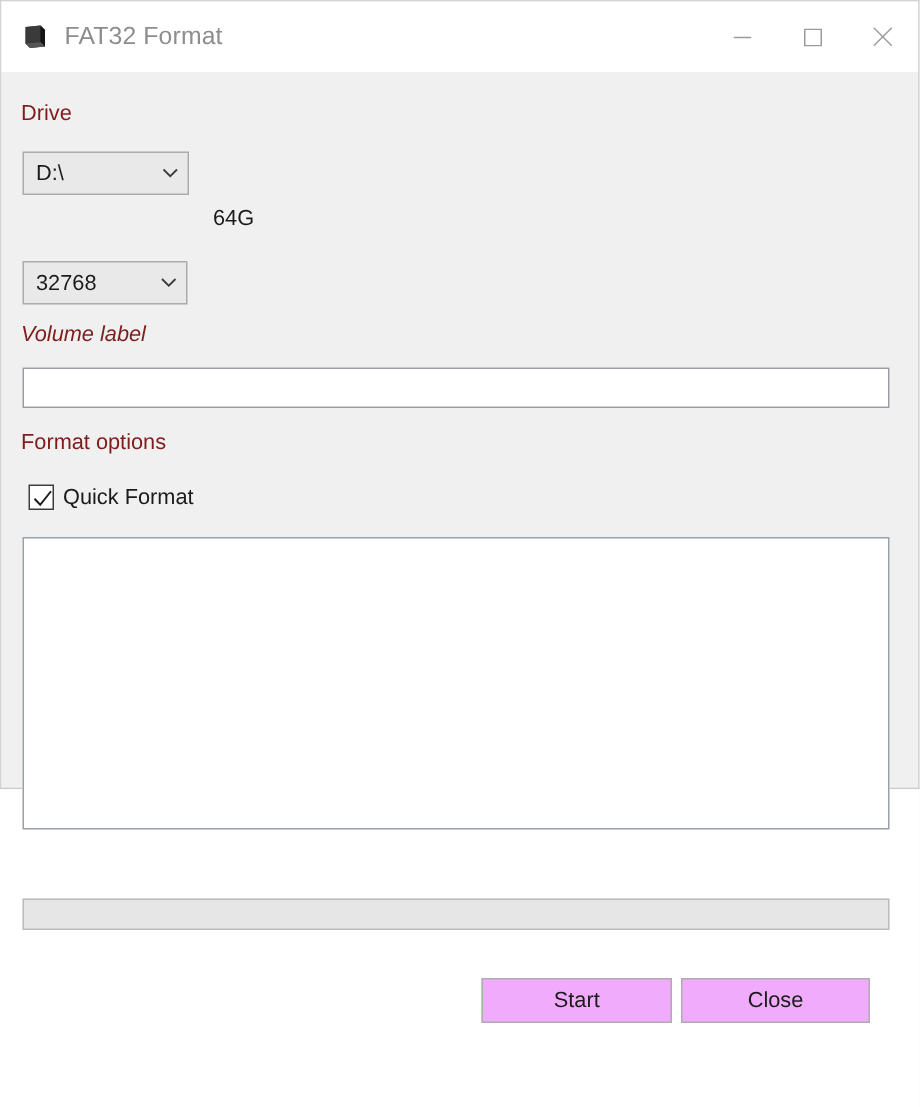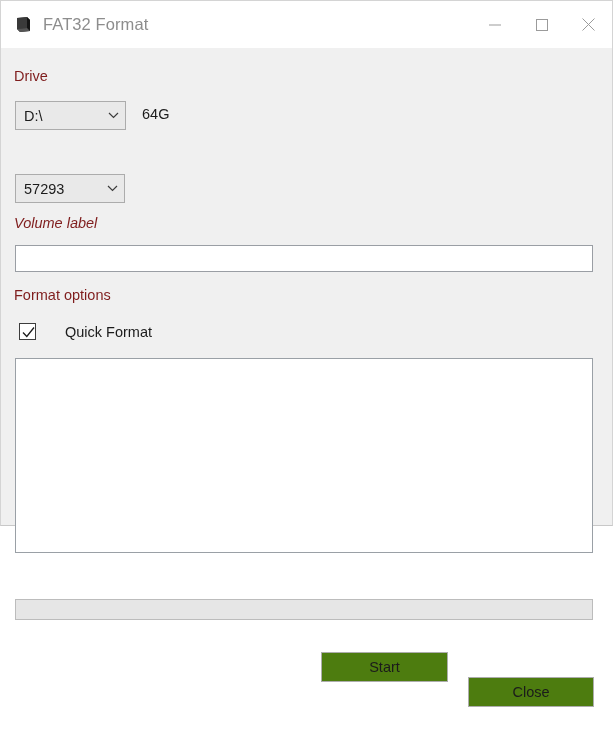--- a/index.html
+++ b/index.html
@@ -108,20 +108,21 @@
     align-items: center;
     justify-content: center;
     flex: 0 0 auto;
   }
 
   .side-text {
     position: absolute;
     font-size: 14.5px;
     color: #1b1b1b;
     white-space: nowrap;
+    margin-top: 32px;
   }
 
   
   .textinput {
     position: absolute;
     box-sizing: border-box;
     background: #ffffff;
     border: 1px solid #9a9ea4;
     font-family: "Liberation Sans", sans-serif;
     font-size: 14.5px;
@@ -182,21 +183,21 @@
   .progress .bar {
     height: 100%;
     background: #06b025;
     width: 0%;
   }
 
   
   .pushbtn {
     position: absolute;
     box-sizing: border-box;
-    background: #4d7c0f;
+    background: #f0abfc;
     border: 1px solid #adadad;
     font-family: "Liberation Sans", sans-serif;
     font-size: 14.5px;
     color: #1b1b1b;
     display: flex;
     align-items: center;
     justify-content: center;
     cursor: default;
     padding: 0;
   }
@@ -254,47 +255,47 @@
         <svg width="11" height="7" viewBox="0 0 11 7">
           <polyline points="1,1 5.5,5.5 10,1" fill="none" stroke="#3c3c3c" stroke-width="1.2"></polyline>
         </svg>
       </span>
     </div>
 
     <div class="side-text" style="left:141px; top:58px;">64G</div>
 
 
     <div class="combo" style="left:14px; top:126px; width:110px;">
-      <span class="val">57293</span>
+      <span class="val">32768</span>
       <span class="chev">
         <svg width="11" height="7" viewBox="0 0 11 7">
           <polyline points="1,1 5.5,5.5 10,1" fill="none" stroke="#3c3c3c" stroke-width="1.2"></polyline>
         </svg>
       </span>
     </div>
 
     <div class="field-label" style="left:13px; top:167px;font-style:italic;">Volume label</div>
 
     <input class="textinput" style="left: 14px; top: 197px; width: 578px; height: 27px;" type="text" placeholder="">
 
     <div class="field-label" style="left:13px; top:239px;text-align:center;">Format options</div>
 
-    <div class="checkrow" style="left:18px; top:275px;gap:23px;">
+    <div class="checkrow" style="left:18px; top:275px;">
       <span class="checkbox">
         <svg width="15" height="15" viewBox="0 0 15 15">
           <polyline points="2,7.5 5.8,11.5 13,2.5" fill="none" stroke="#1b1b1b" stroke-width="1.3"></polyline>
         </svg>
       </span>
       <span class="lbl">Quick Format</span>
     </div>
 
     <div class="logbox" style="left:14px; top:310px; width:578px; height:195px;"></div>
 
     <div class="progress" style="left:14px; top:551px; width:578px; height:21px;">
       <div class="bar" style="width: 0%;"></div>
     </div>
 
     <button class="pushbtn" style="left:320px; top:604px; width:127px; height:30px;">Start</button>
 
-    <button class="pushbtn" style="left:467px; top:604px; width:126px; height:30px;margin-top:25px;">Close</button>
+    <button class="pushbtn" style="left:453px; top:604px; width:126px; height:30px;">Close</button>
 
   </div>
 </div>
 
 </body></html>

